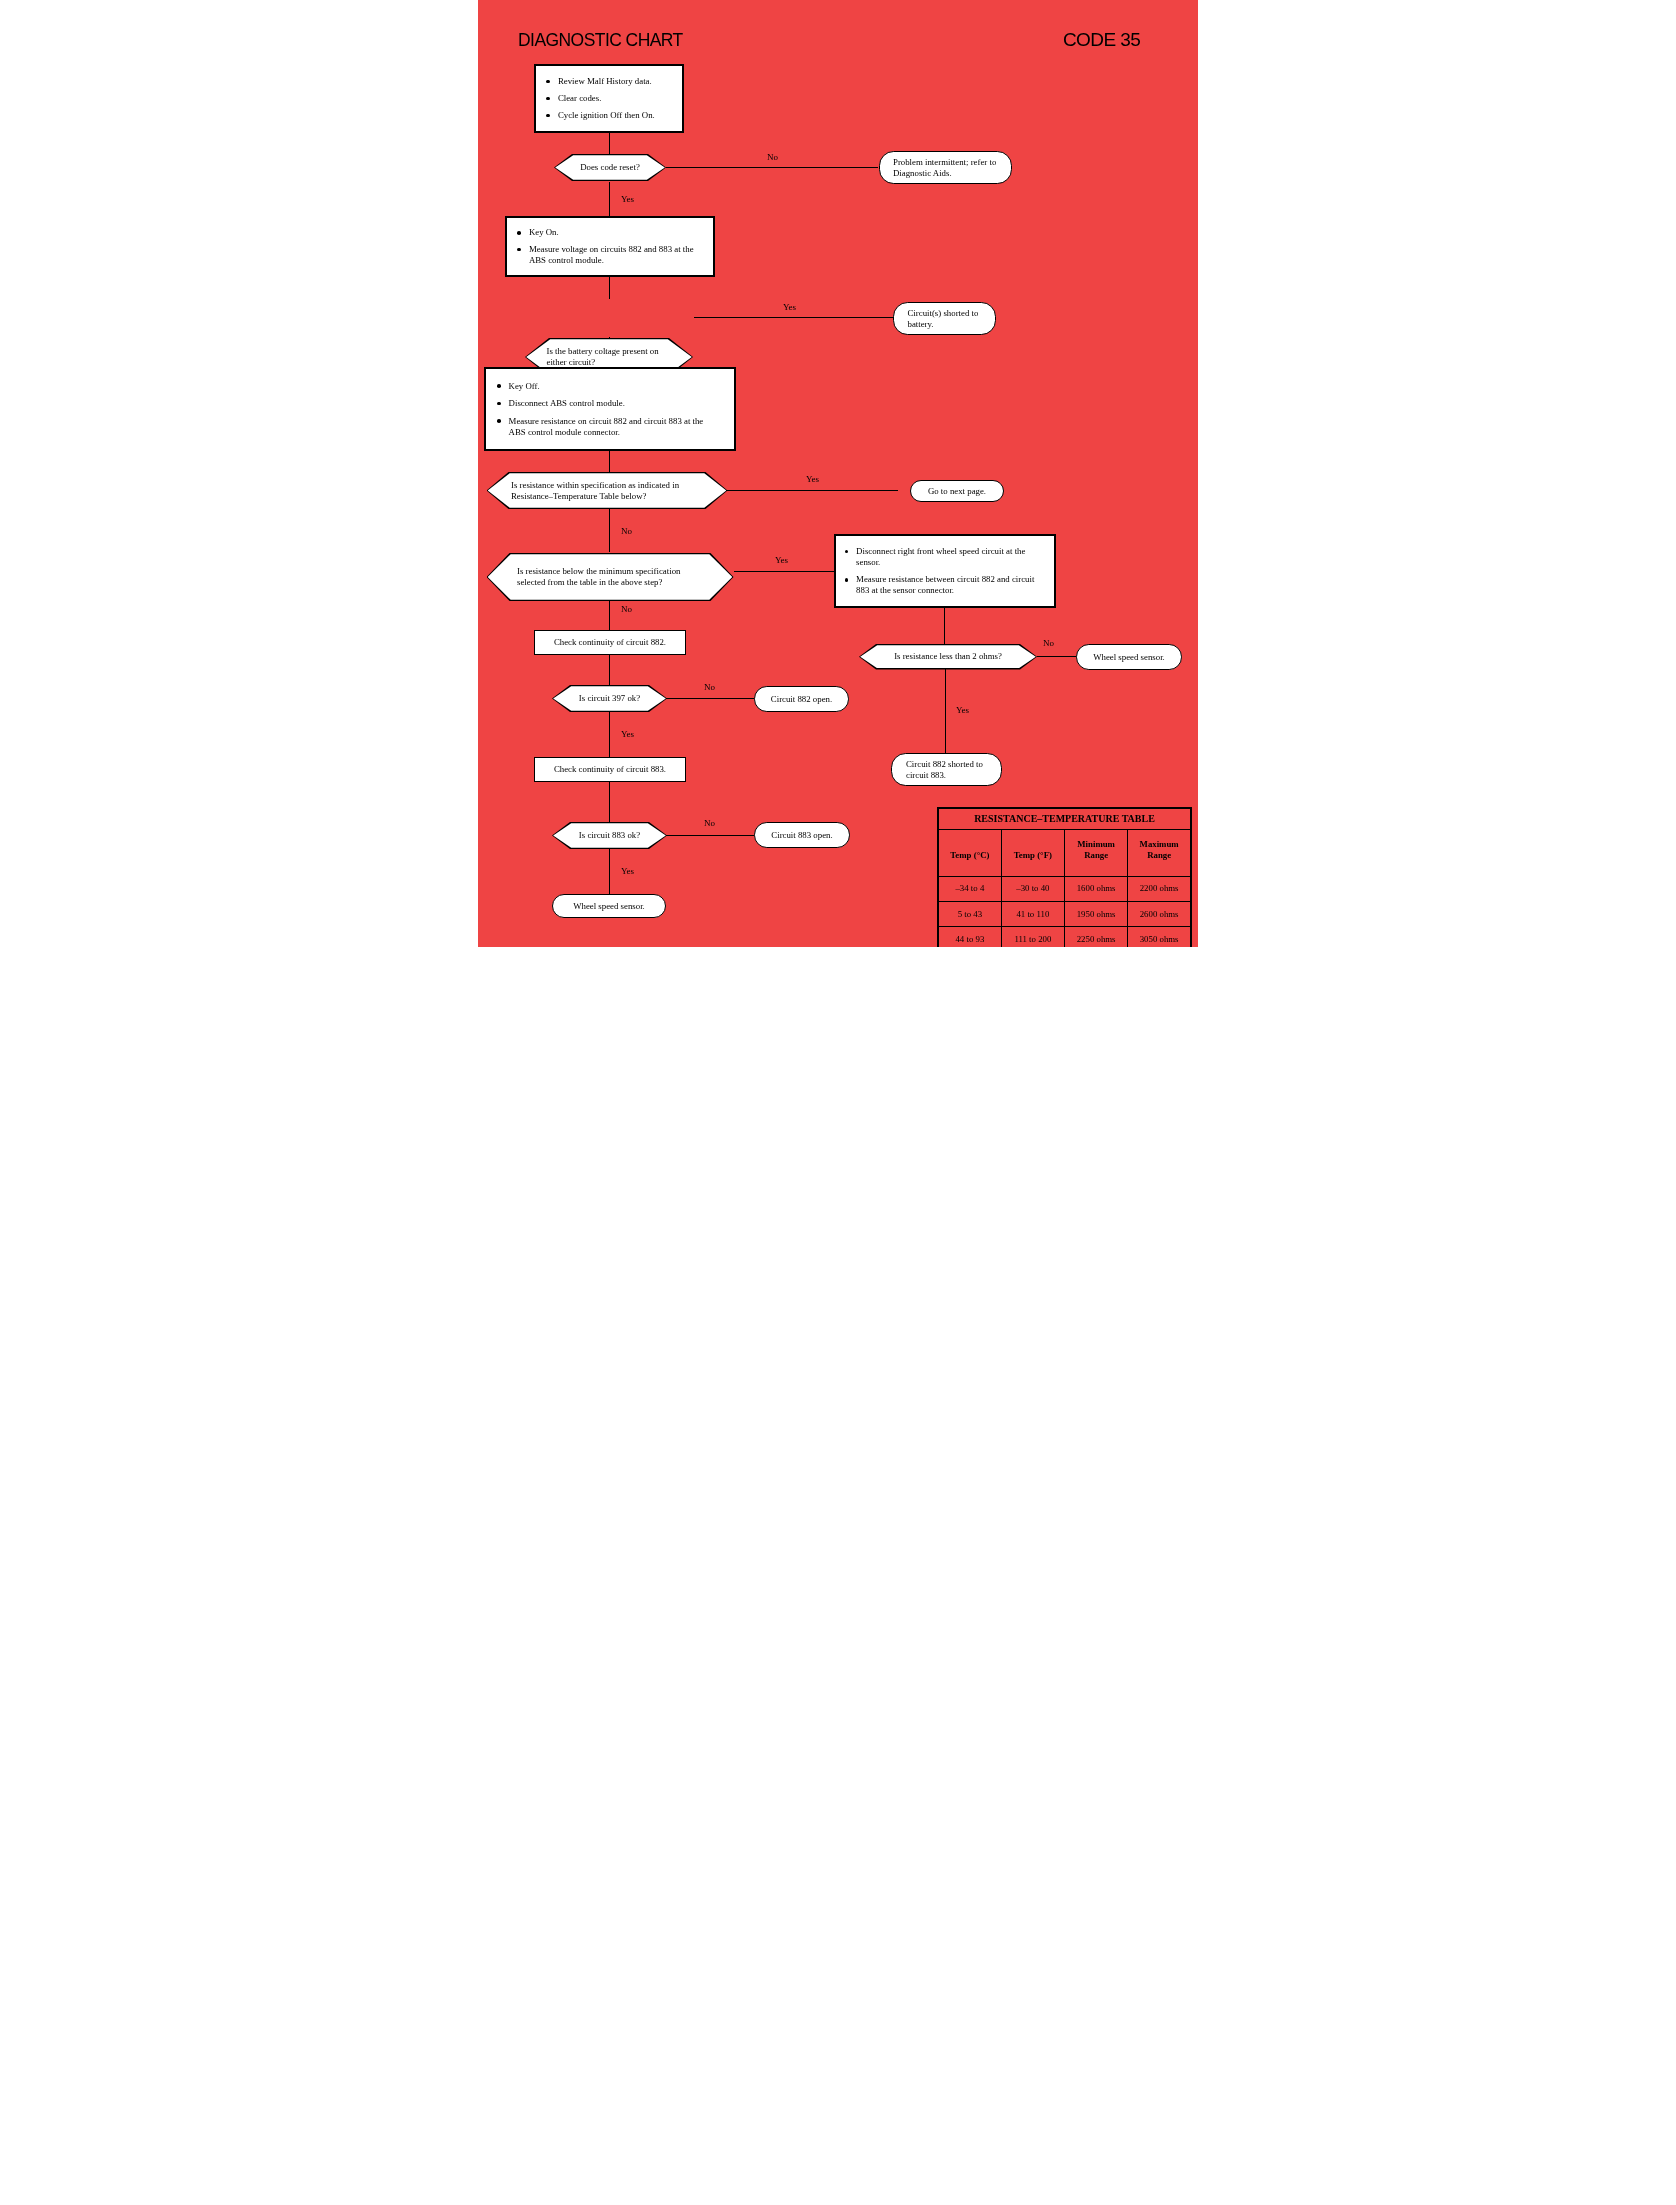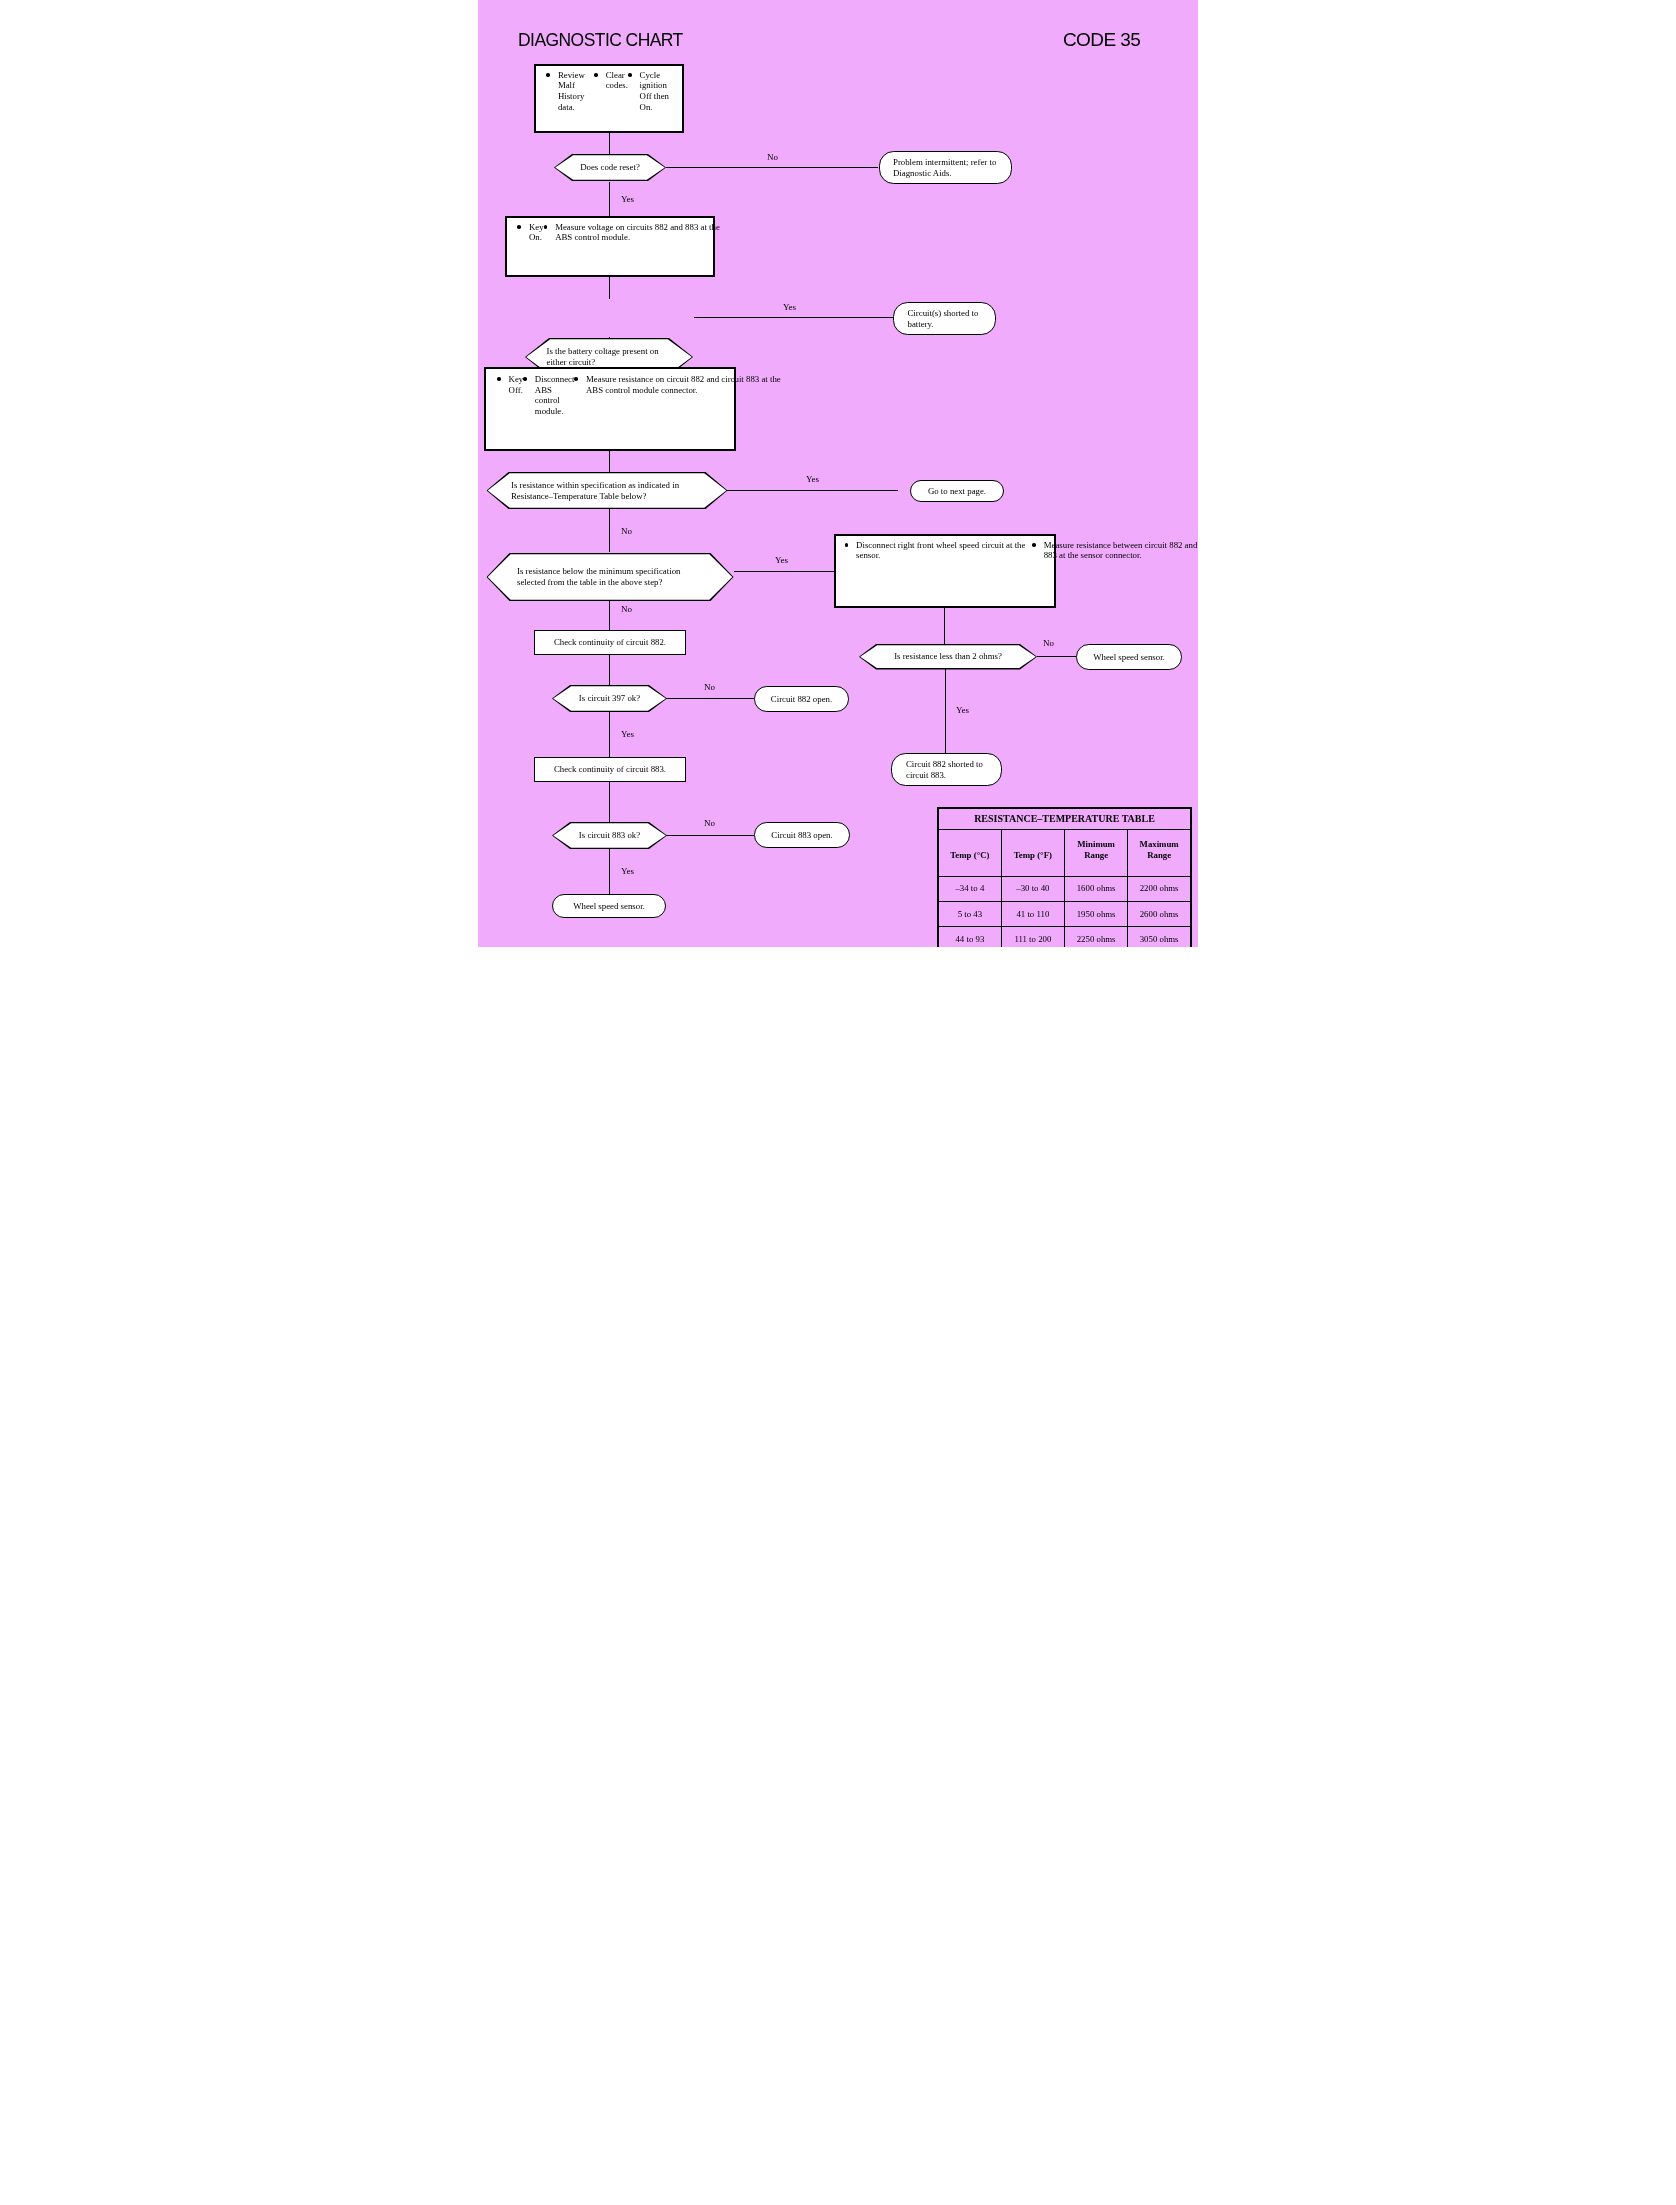--- a/index.html
+++ b/index.html
@@ -1,28 +1,28 @@
 <!DOCTYPE html>
 <html style="font-size:9.7px"><head>
 <meta charset="utf-8">
 <style>
   html,body{margin:0;padding:0;background:#fff;}
-  .page{position:relative;width:720px;height:947px;background:#f0abfc;margin:0 auto;overflow:hidden;color:#000;}
+  .page{position:relative;width:720px;height:947px;background:#ef4444;margin:0 auto;overflow:hidden;color:#000;}
 
   
   .doc-title{position:absolute;font:400 19px/1 "Liberation Sans",sans-serif;letter-spacing:-0.6px;transform:scaleX(.92);transform-origin:left;}
   .doc-code{position:absolute;font:400 19px/1 "Liberation Sans",sans-serif;letter-spacing:-0.6px;}
 
   
   .node{position:absolute;display:flex;align-items:center;justify-content:center;
         font:8.8px/1.22 "Liberation Serif",serif;box-sizing:border-box;text-align:center;}
 
   
   .pbox{border:1.8px solid #000;background:#fff;}
-  .bbox{border:2.4px solid #000;background:#fff;flex-direction:row;align-items:stretch;
+  .bbox{border:2.4px solid #000;background:#fff;flex-direction:column;align-items:stretch;
         justify-content:space-evenly;text-align:left;}
   .bullet{display:flex;align-items:flex-start;}
   .dot{flex:0 0 auto;width:3.6px;height:3.6px;border-radius:50%;background:#000;margin:3.6px 8px 0 0;}
 
   
   .term{border:1.8px solid #000;border-radius:14.6px;background:#fff;}
 
   
   .hex{background:#000;}
   .hex,.hex-in{clip-path:polygon(0 50%,var(--tip) 0,calc(100% - var(--tip)) 0,100% 50%,

